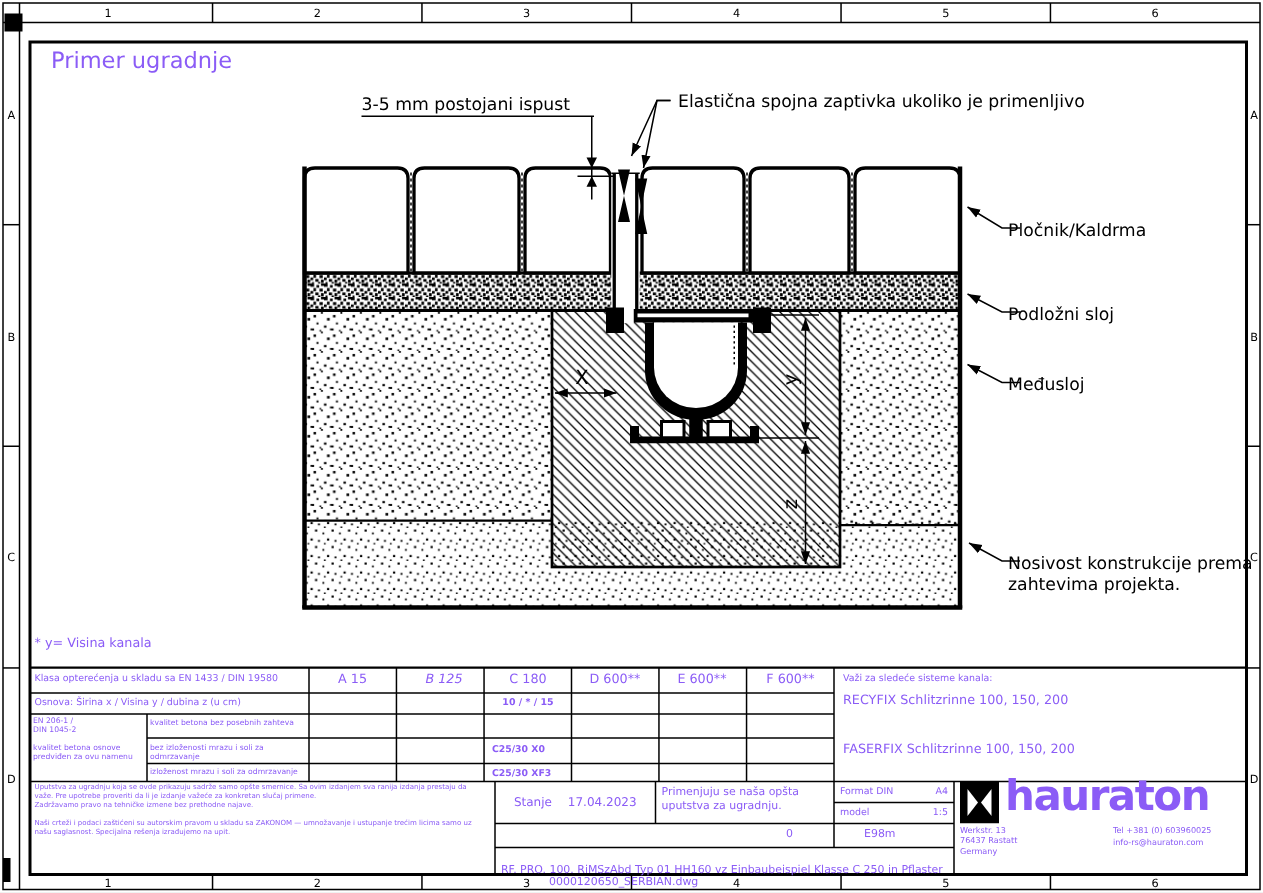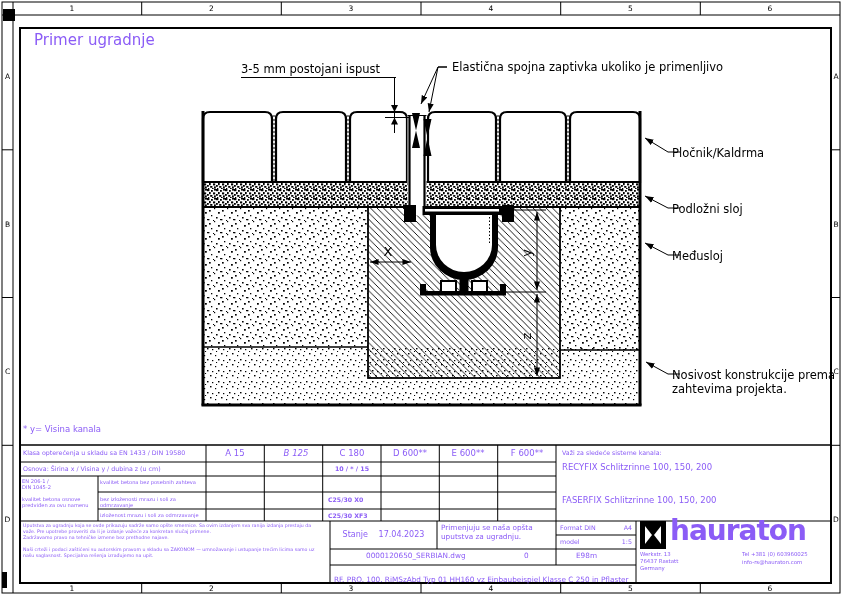--- a/index.html
+++ b/index.html
@@ -262,21 +262,21 @@
   <div class="t" style="left:441px;top:524px;width:113px;font-size:7.3px;">Primenjuju se naša opšta
 uputstva za ugradnju.</div>
   <div class="t flexsb" style="left:560px;top:524px;width:72px;font-size:6.3px;">
     <span>Format DIN</span>
     <span>A4</span>
   </div>
   <div class="t flexsb" style="left:560px;top:538px;width:72px;font-size:6.3px;">
     <span>model</span>
     <span>1:5</span>
   </div>
-  <div class="t" style="left:334px;top:552px;font-size:7.3px;padding-left:32px;">0000120650_SERBIAN.dwg</div>
+  <div class="t" style="left:334px;top:584px;font-size:7.3px;padding-left:32px;">0000120650_SERBIAN.dwg</div>
   <div class="t" style="left:524px;top:552px;font-size:7.3px;">0</div>
   <div class="t" style="left:576px;top:552px;font-size:7.3px;">E98m</div>
   <div class="t" style="left:334px;top:576px;width:298px;font-size:7.3px;">RF. PRO. 100. RiMSzAbd Typ 01 HH160 vz Einbaubeispiel Klasse C 250 in Pflaster</div>
 
   <div class="t" style="left:640px;top:520px;width:188px;height:50px;">
     <svg width="26" height="28" style="position:absolute;left:0;top:1px;">
       <rect x="0" y="0" width="26" height="28" fill="#000"></rect>
       <path d="M5,5 L5,23 L12,14 Z" fill="#fff"></path>
       <path d="M21,5 L21,23 L14,14 Z" fill="#fff"></path>
     </svg>

